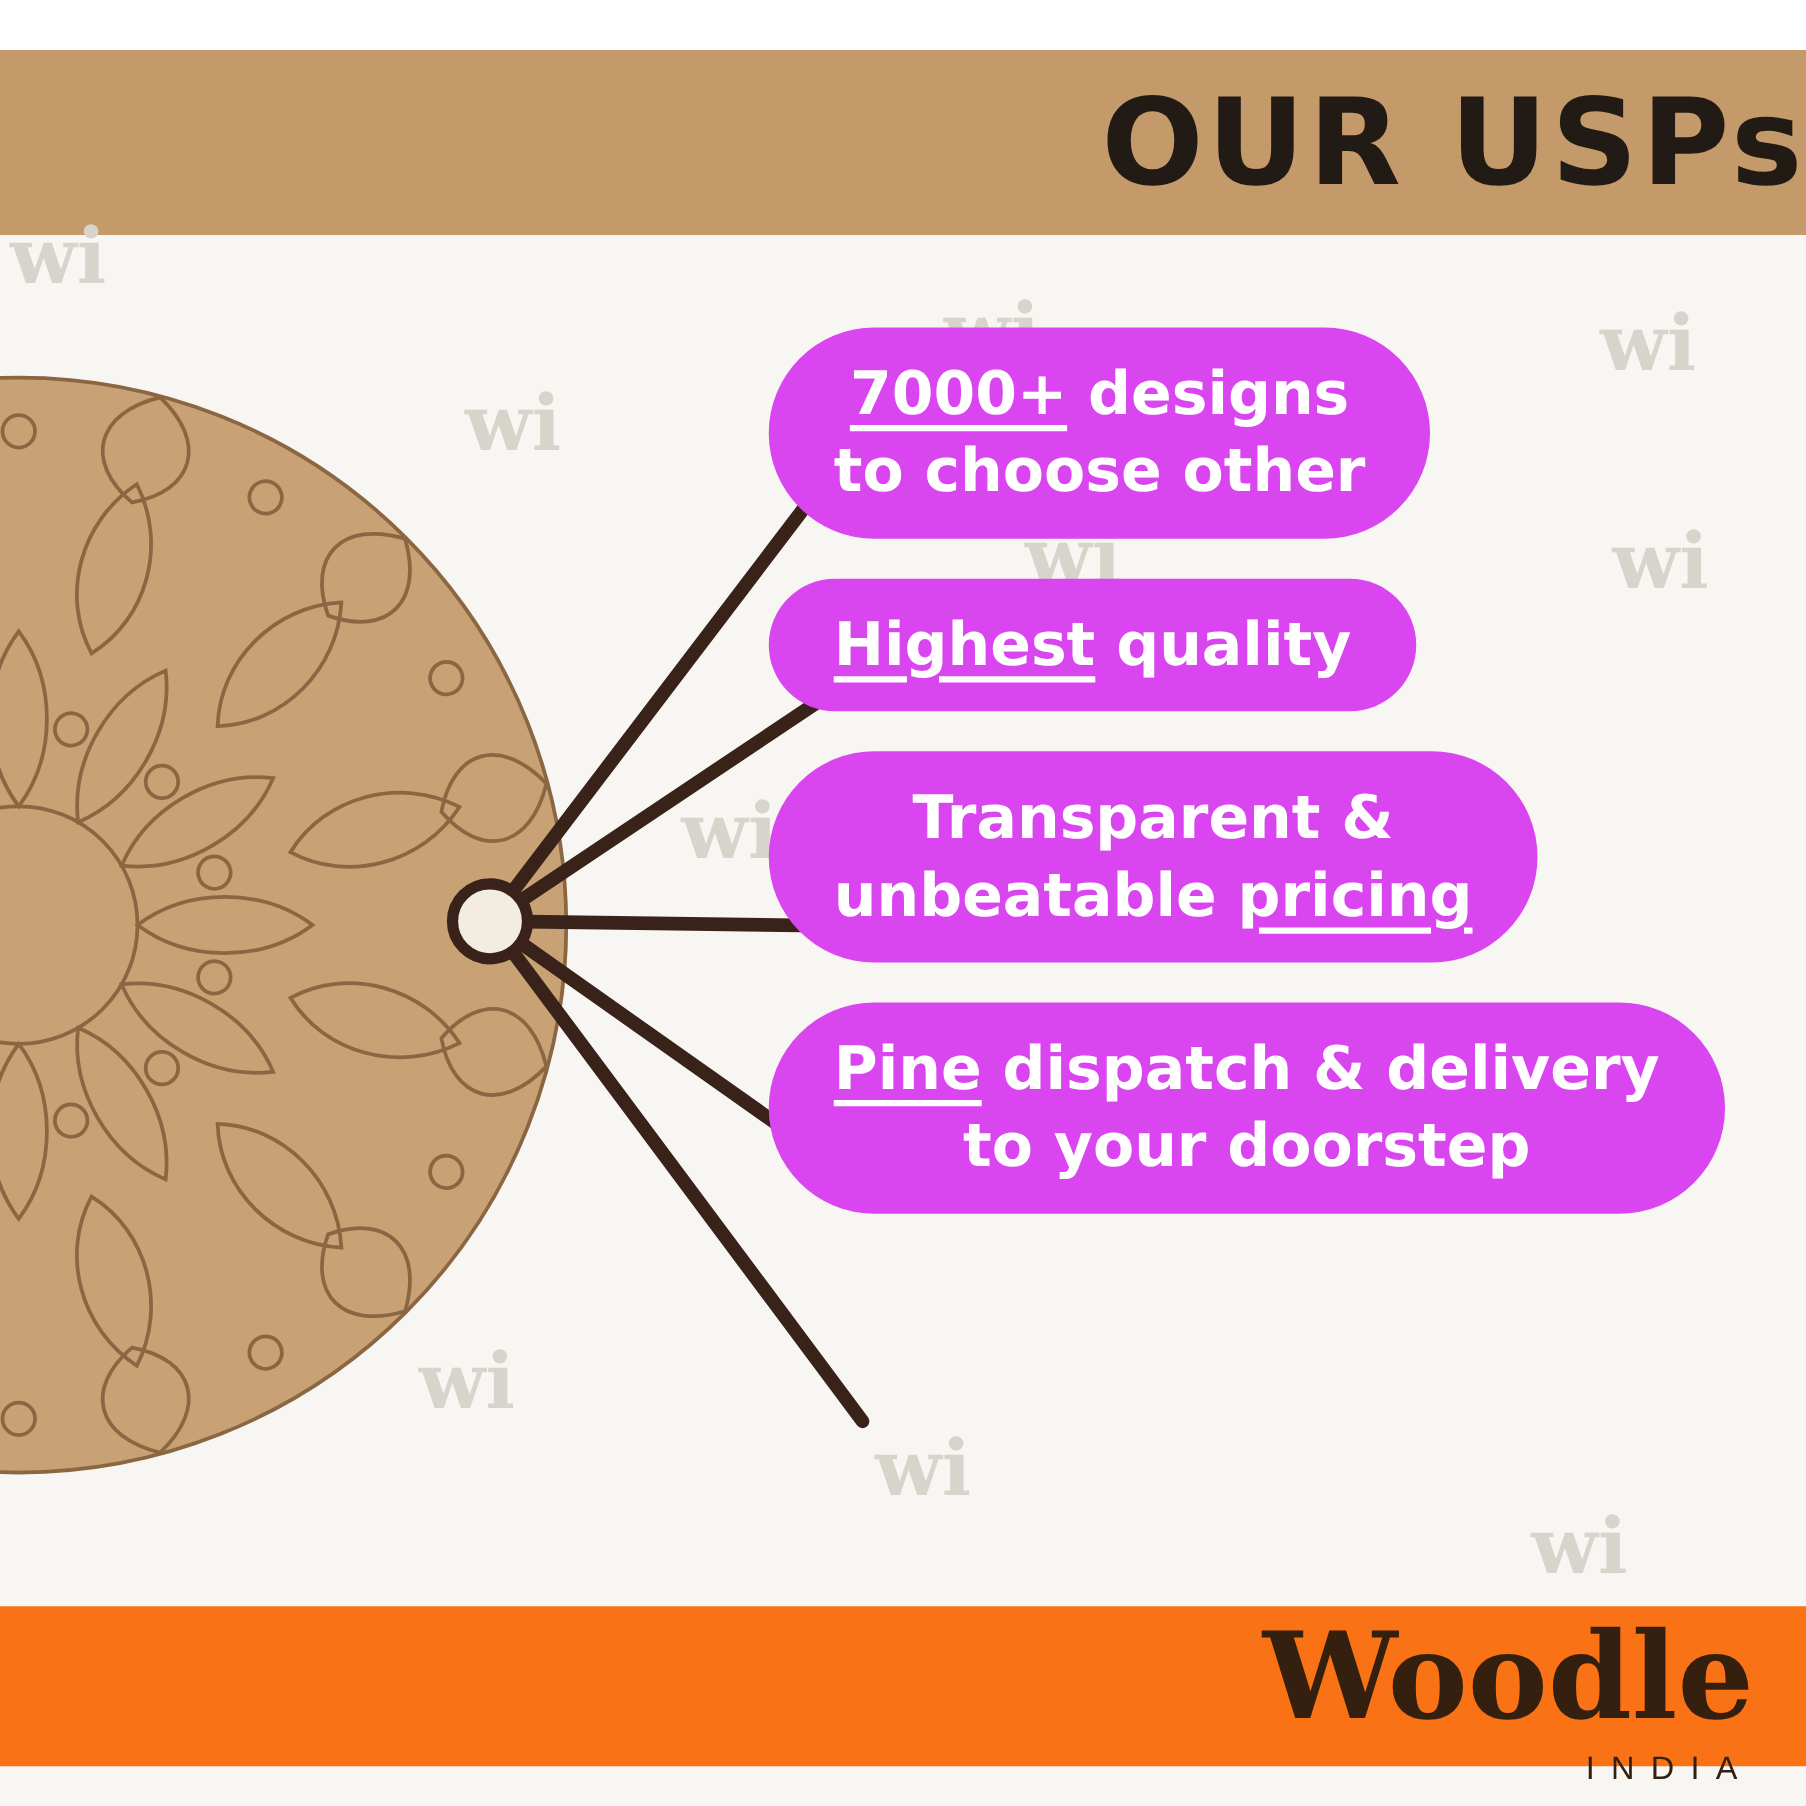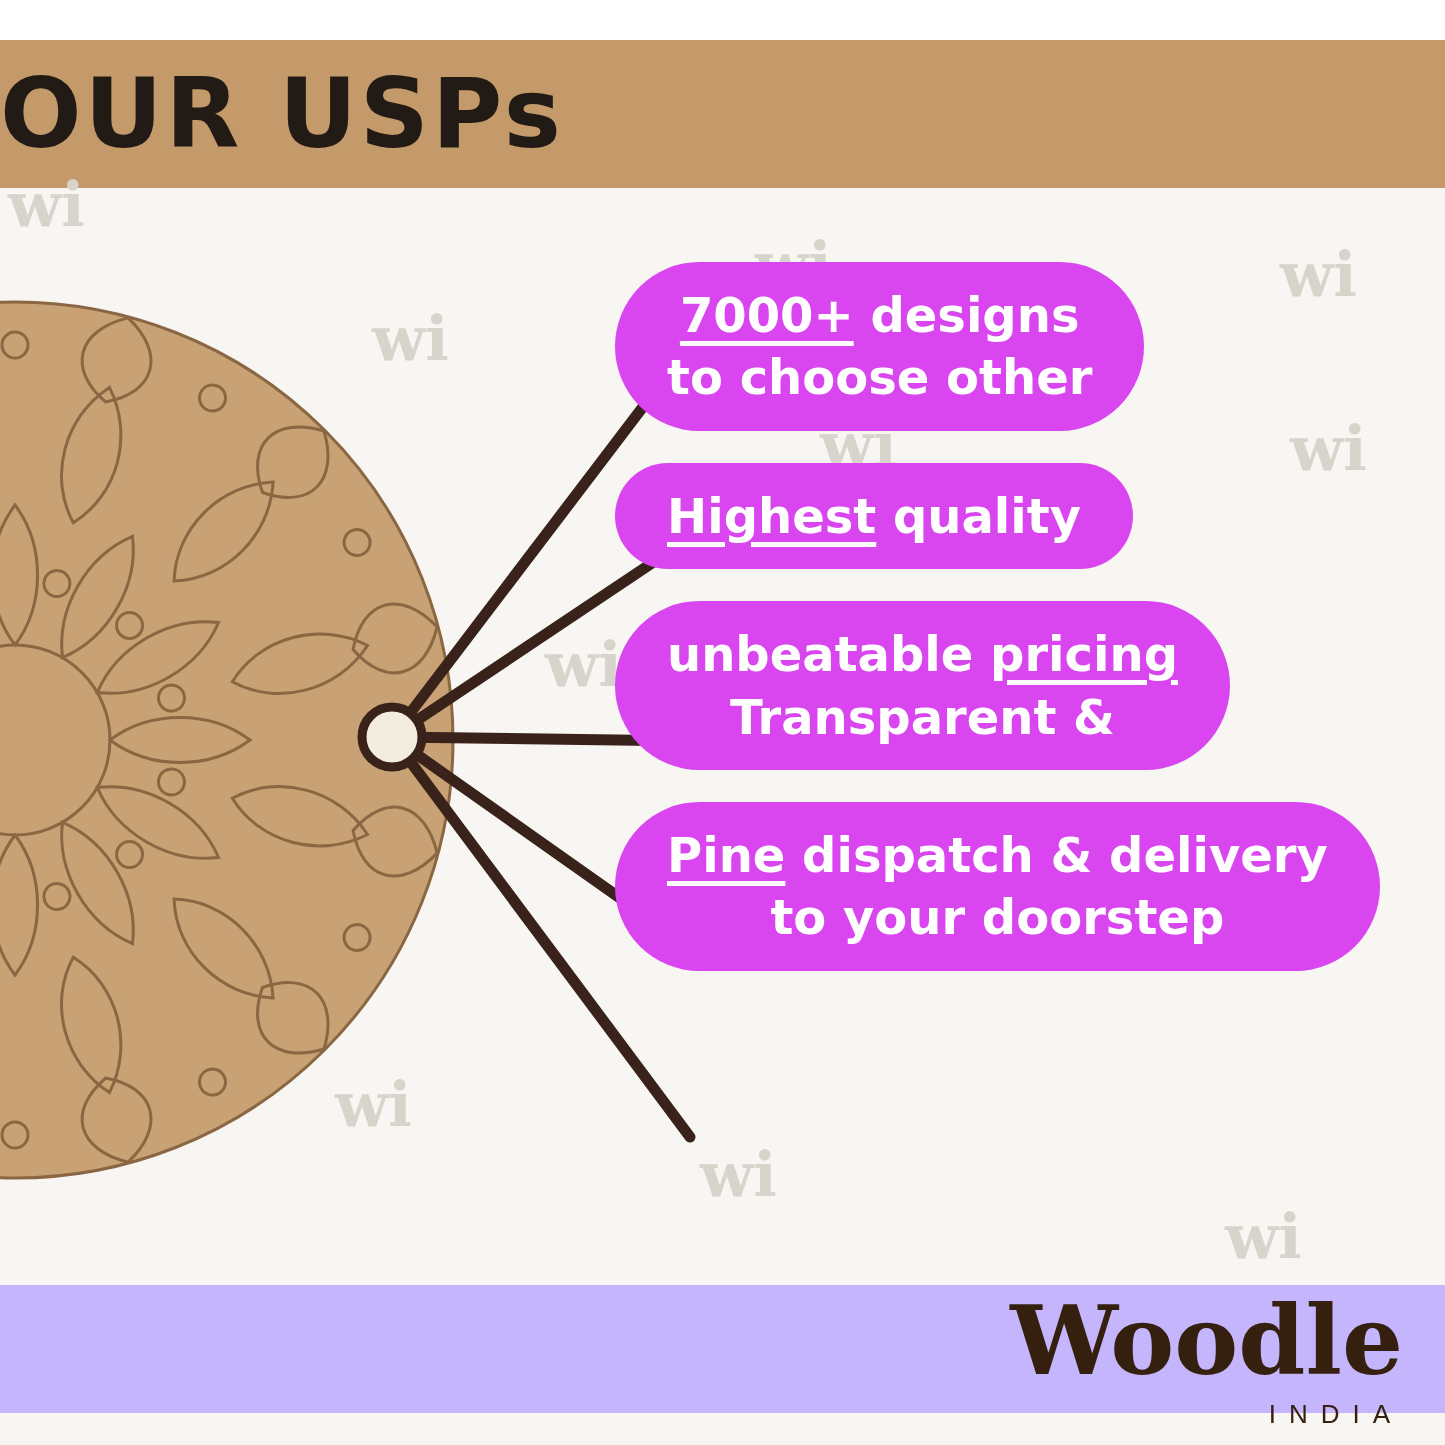--- a/index.html
+++ b/index.html
@@ -4,21 +4,21 @@
 <style>
   html,body { margin:0; padding:0; background:#fff; }
   .canvas {
     position:relative; width:1445px; height:1445px; overflow:hidden;
     background:#f8f6f3; font-family:"DejaVu Sans","Liberation Sans",sans-serif;
   }
   
   .top-strip { position:absolute; left:0; top:0; width:1445px; height:40px; background:#ffffff; }
   .header-band {
     position:absolute; left:0; top:40px; width:1445px; height:148px;
-    background:#c49a6b; display:flex; align-items:center; justify-content:flex-start;
+    background:#c49a6b; display:flex; align-items:center; justify-content:flex-end;
   }
   .page-title {
     font-size:96px; font-weight:800; color:#221a14; letter-spacing:3px;
   }
   .wm {
     position:absolute; z-index:0; font-family:"DejaVu Serif","Liberation Serif",serif;
     font-weight:bold; font-size:62px; color:#d8d4cb; user-select:none;
   }
   .board {
     position:absolute; left:-425px; top:300px; z-index:1;
@@ -32,21 +32,21 @@
   .pill {
     background:#d946ef; color:#ffffff; border-radius:95px;
     padding:22px 52px; text-align:center;
     font-size:48px; font-weight:700; line-height:1.3;
   }
   .pill .u {
     text-decoration:underline; text-decoration-thickness:5px; text-underline-offset:9px;
   }
   .footer-band {
     position:absolute; left:0; top:1285px; width:1445px; height:128px;
-    background:#c4b5fd;
+    background:#f97316;
   }
   .brand {
     position:absolute; right:42px; top:8px; text-align:right; color:#35200f;
   }
   .brand-word {
     font-family:"DejaVu Serif","Liberation Serif",serif;
     font-weight:bold; font-size:96px; line-height:1.0;
   }
   .brand-country {
     font-family:"Liberation Sans","DejaVu Sans",sans-serif;
@@ -167,22 +167,22 @@
     <div class="pill">
       <div><span></span><span class="u">7000+</span><span> designs</span></div>
       <div><span>to choose other</span><span class="u"></span><span></span></div>
     </div>
 
     <div class="pill">
       <div><span></span><span class="u">Highest</span><span> quality</span></div>
     </div>
 
     <div class="pill">
+      <div><span>Transparent &amp;</span><span class="u"></span><span></span></div>
       <div><span>unbeatable </span><span class="u">pricing</span><span></span></div>
-      <div><span>Transparent &amp;</span><span class="u"></span><span></span></div>
     </div>
 
     <div class="pill">
       <div><span></span><span class="u">Pine</span><span> dispatch &amp; delivery</span></div>
       <div><span>to your doorstep</span><span class="u"></span><span></span></div>
     </div>
 
 
   </div>
 

